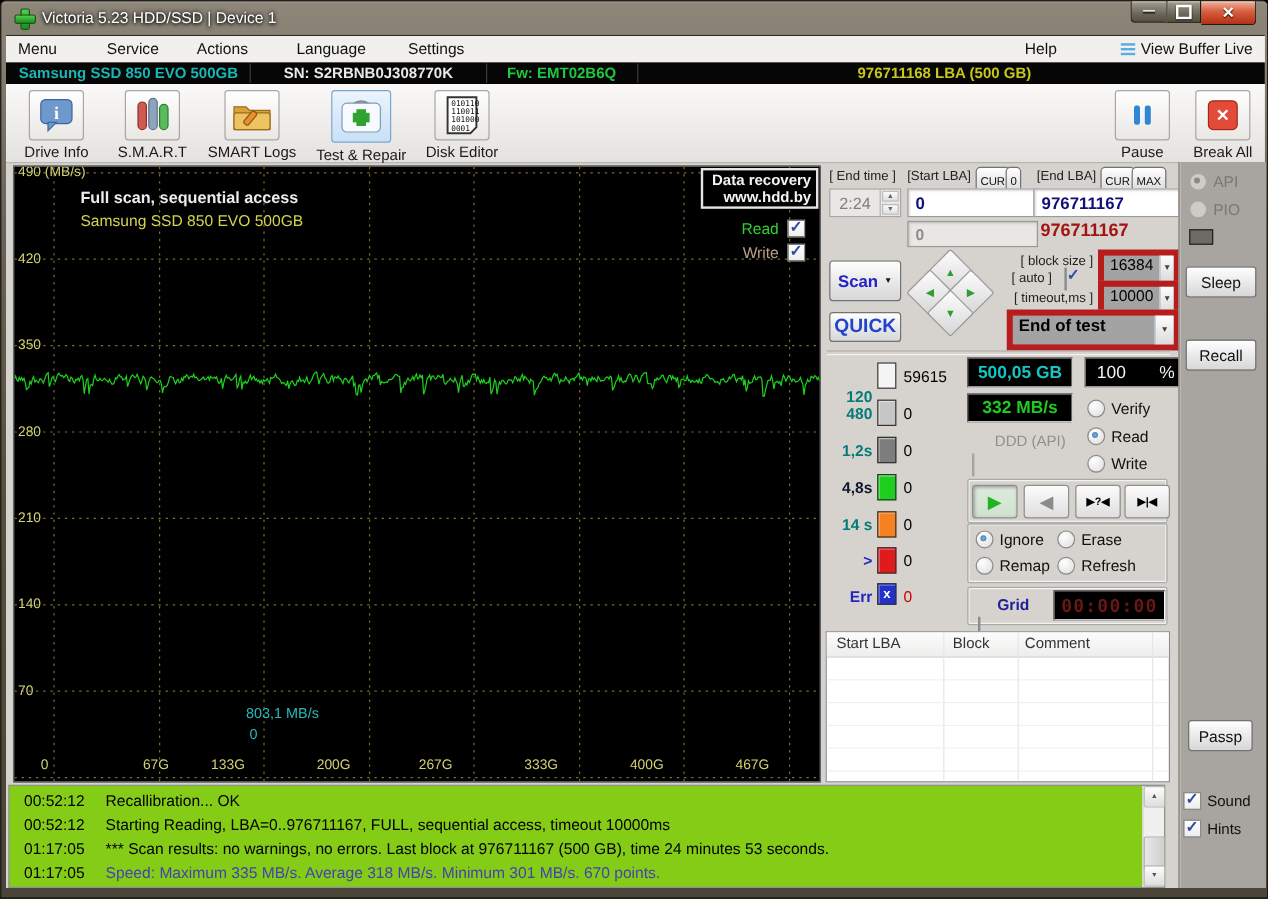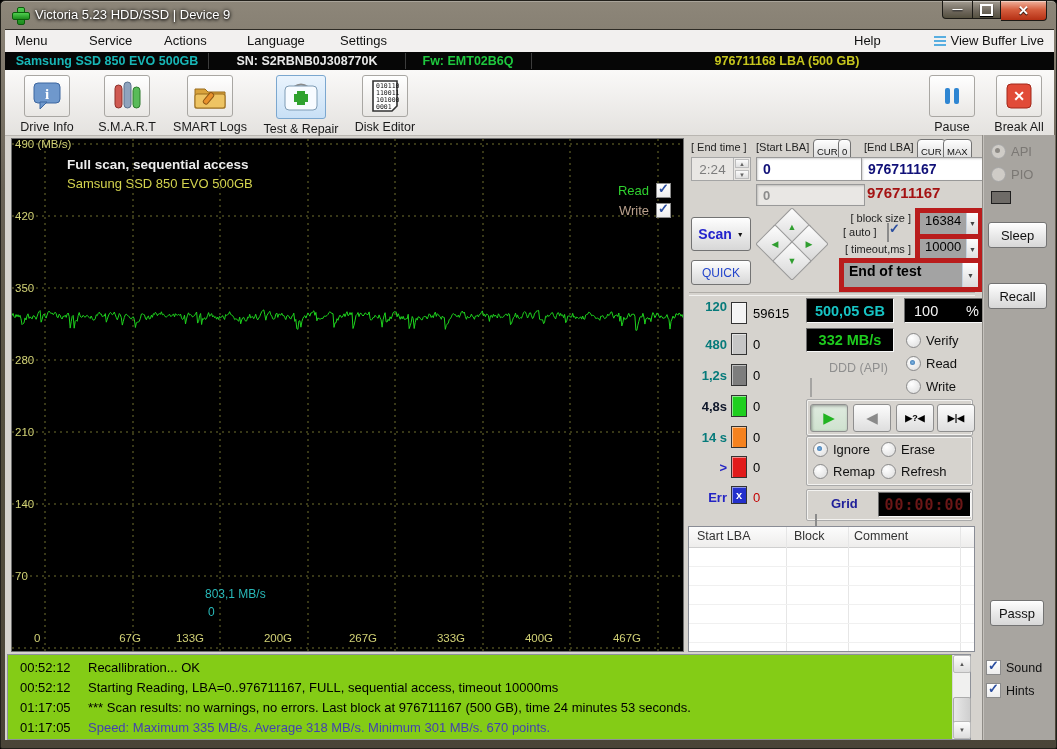--- a/index.html
+++ b/index.html
@@ -118,21 +118,21 @@
 </style>
 </head>
 <body>
 
 <div class="window">
   <div class="titlebar">
     <span class="app-icon">
         <span class="v"></span>
         <span class="h"></span>
       </span>
-    <span class="title-text">Victoria 5.23 HDD/SSD | Device 9</span>
+    <span class="title-text">Victoria 5.23 HDD/SSD | Device 1</span>
     <div class="winbtns">
       <div class="wb wb-min">
           <span class="g">—</span>
         </div>
       <div class="wb wb-max">
           <span class="g"></span>
         </div>
       <div class="wb wb-close">
           <span class="g" style="font-size:13px">✕</span>
         </div>
@@ -254,20 +254,24 @@
           <line x1="208" y1="0" x2="208" y2="512" stroke="#70702f" stroke-width="1" stroke-dasharray="2,4"></line>
           <line x1="296" y1="0" x2="296" y2="512" stroke="#70702f" stroke-width="1" stroke-dasharray="2,4"></line>
           <line x1="383" y1="0" x2="383" y2="512" stroke="#70702f" stroke-width="1" stroke-dasharray="2,4"></line>
           <line x1="471" y1="0" x2="471" y2="512" stroke="#70702f" stroke-width="1" stroke-dasharray="2,4"></line>
           <line x1="558" y1="0" x2="558" y2="512" stroke="#70702f" stroke-width="1" stroke-dasharray="2,4"></line>
           <line x1="646" y1="0" x2="646" y2="512" stroke="#70702f" stroke-width="1" stroke-dasharray="2,4"></line>
           <polyline points="0.0,176.7 1.0,174.4 2.0,177.6 3.0,178.7 4.0,175.5 5.0,177.7 6.0,175.7 7.0,178.1 8.0,176.3 9.0,179.7 10.0,185.6 11.0,184.6 12.0,183.9 13.0,178.9 14.0,181.0 15.0,176.9 16.0,174.8 17.1,179.4 18.1,177.8 19.1,179.0 20.1,179.9 21.1,176.9 22.1,176.8 23.1,178.2 24.1,180.3 25.1,177.5 26.1,174.4 27.1,172.6 28.1,171.6 29.1,183.2 30.1,180.4 31.1,176.2 32.1,175.0 33.1,177.3 34.1,179.1 35.1,176.0 36.1,173.1 37.1,172.1 38.1,173.7 39.1,174.4 40.1,174.0 41.1,175.6 42.1,174.8 43.1,173.2 44.1,174.5 45.1,178.1 46.1,178.7 47.1,175.2 48.1,176.1 49.1,178.8 50.1,180.0 51.2,177.2 52.2,177.6 53.2,176.2 54.2,178.4 55.2,175.1 56.2,174.0 57.2,177.6 58.2,189.1 59.2,182.7 60.2,177.4 61.2,176.4 62.2,189.2 63.2,182.3 64.2,181.3 65.2,182.3 66.2,176.6 67.2,173.5 68.2,177.1 69.2,178.3 70.2,178.0 71.2,176.3 72.2,177.6 73.2,178.3 74.2,176.9 75.2,176.3 76.2,177.6 77.2,178.4 78.2,179.5 79.2,177.0 80.2,179.3 81.2,181.1 82.2,181.1 83.2,179.9 84.3,175.8 85.3,176.6 86.3,174.3 87.3,173.2 88.3,175.1 89.3,175.1 90.3,177.7 91.3,177.0 92.3,177.0 93.3,174.6 94.3,183.2 95.3,180.2 96.3,177.0 97.3,174.8 98.3,173.5 99.3,174.3 100.3,175.8 101.3,175.1 102.3,173.0 103.3,175.8 104.3,178.5 105.3,180.8 106.3,178.0 107.3,174.5 108.3,175.8 109.3,178.5 110.3,186.1 111.3,182.3 112.3,178.4 113.3,175.8 114.3,175.2 115.3,176.3 116.3,176.8 117.3,177.9 118.4,179.6 119.4,179.9 120.4,178.2 121.4,177.9 122.4,180.6 123.4,188.5 124.4,183.7 125.4,183.2 126.4,183.2 127.4,182.0 128.4,179.3 129.4,175.1 130.4,174.8 131.4,175.4 132.4,175.8 133.4,179.0 134.4,180.8 135.4,177.9 136.4,177.0 137.4,180.0 138.4,179.6 139.4,176.2 140.4,178.3 141.4,174.7 142.4,175.5 143.4,173.3 144.4,174.4 145.4,176.7 146.4,175.1 147.4,174.6 148.4,175.3 149.4,172.8 150.4,175.8 151.5,175.2 152.5,176.6 153.5,177.9 154.5,177.9 155.5,177.2 156.5,176.2 157.5,175.2 158.5,177.3 159.5,177.2 160.5,176.1 161.5,174.9 162.5,177.8 163.5,174.7 164.5,175.8 165.5,176.3 166.5,175.3 167.5,176.4 168.5,175.1 169.5,178.8 170.5,180.5 171.5,179.6 172.5,176.2 173.5,184.9 174.5,179.9 175.5,176.2 176.5,173.8 177.5,176.1 178.5,175.6 179.5,176.3 180.5,178.0 181.5,177.3 182.5,176.5 183.5,174.8 184.6,173.0 185.6,184.1 186.6,182.5 187.6,176.7 188.6,174.5 189.6,185.5 190.6,179.6 191.6,180.3 192.6,178.7 193.6,180.5 194.6,179.3 195.6,176.3 196.6,173.6 197.6,177.3 198.6,175.9 199.6,174.6 200.6,177.9 201.6,176.7 202.6,178.7 203.6,177.7 204.6,180.2 205.6,178.1 206.6,180.5 207.6,177.4 208.6,178.7 209.6,178.1 210.6,176.6 211.6,178.7 212.6,180.5 213.6,175.6 214.6,176.3 215.6,175.7 216.6,175.1 217.6,172.7 218.7,175.5 219.7,176.0 220.7,176.7 221.7,178.3 222.7,180.6 223.7,179.8 224.7,180.0 225.7,181.5 226.7,182.2 227.7,178.1 228.7,184.8 229.7,180.9 230.7,178.9 231.7,178.3 232.7,180.7 233.7,182.2 234.7,181.8 235.7,178.1 236.7,178.9 237.7,175.3 238.7,178.9 239.7,178.0 240.7,177.6 241.7,179.7 242.7,177.8 243.7,175.2 244.7,179.1 245.7,180.9 246.7,179.1 247.7,177.7 248.7,175.0 249.7,172.7 250.7,171.5 251.8,170.9 252.8,175.7 253.8,181.2 254.8,176.8 255.8,175.0 256.8,173.6 257.8,172.3 258.8,175.9 259.8,177.1 260.8,179.9 261.8,180.2 262.8,179.5 263.8,175.2 264.8,174.0 265.8,178.4 266.8,175.2 267.8,175.3 268.8,176.2 269.8,174.2 270.8,176.6 271.8,176.5 272.8,178.7 273.8,180.6 274.8,177.0 275.8,176.3 276.8,177.2 277.8,179.1 278.8,180.1 279.8,177.3 280.8,176.7 281.8,174.2 282.8,182.4 283.8,180.4 284.8,189.7 285.9,190.3 286.9,182.1 287.9,181.7 288.9,188.2 289.9,182.5 290.9,179.4 291.9,177.6 292.9,176.7 293.9,179.1 294.9,176.5 295.9,173.9 296.9,175.6 297.9,177.2 298.9,173.9 299.9,173.9 300.9,172.6 301.9,171.8 302.9,176.3 303.9,173.4 304.9,181.8 305.9,178.9 306.9,179.6 307.9,180.1 308.9,179.9 309.9,179.2 310.9,179.5 311.9,177.4 312.9,177.1 313.9,177.3 314.9,176.6 315.9,175.6 316.9,173.6 317.9,172.8 319.0,173.7 320.0,174.5 321.0,174.7 322.0,188.4 323.0,183.9 324.0,183.8 325.0,179.7 326.0,181.3 327.0,178.0 328.0,176.1 329.0,177.8 330.0,178.4 331.0,176.9 332.0,174.8 333.0,177.6 334.0,174.8 335.0,172.7 336.0,176.7 337.0,176.0 338.0,173.5 339.0,175.8 340.0,173.6 341.0,189.5 342.0,186.4 343.0,181.9 344.0,176.5 345.0,175.5 346.0,173.5 347.0,177.6 348.0,174.5 349.0,174.2 350.0,175.8 351.0,177.0 352.0,176.0 353.1,173.9 354.1,174.6 355.1,175.5 356.1,175.6 357.1,172.9 358.1,179.6 359.1,181.3 360.1,180.3 361.1,178.5 362.1,178.5 363.1,176.3 364.1,177.5 365.1,178.5 366.1,179.3 367.1,175.9 368.1,178.8 369.1,180.8 370.1,188.2 371.1,180.6 372.1,176.7 373.1,173.7 374.1,182.8 375.1,183.0 376.1,180.3 377.1,181.8 378.1,177.8 379.1,179.8 380.1,177.2 381.1,173.9 382.1,172.7 383.1,173.2 384.1,172.7 385.1,177.8 386.2,174.7 387.2,177.4 388.2,180.3 389.2,177.6 390.2,179.9 391.2,177.3 392.2,180.2 393.2,180.4 394.2,179.6 395.2,179.8 396.2,175.3 397.2,189.6 398.2,186.8 399.2,183.4 400.2,177.5 401.2,179.4 402.2,189.5 403.2,183.5 404.2,179.4 405.2,181.1 406.2,177.9 407.2,177.9 408.2,179.2 409.2,180.7 410.2,180.9 411.2,178.3 412.2,177.3 413.2,177.7 414.2,177.7 415.2,180.0 416.2,177.6 417.2,174.8 418.2,175.8 419.2,178.5 420.3,176.7 421.3,178.7 422.3,175.1 423.3,173.1 424.3,177.4 425.3,174.7 426.3,175.7 427.3,177.2 428.3,177.9 429.3,180.3 430.3,177.1 431.3,178.3 432.3,178.5 433.3,190.3 434.3,186.4 435.3,185.1 436.3,184.0 437.3,180.4 438.3,179.8 439.3,177.9 440.3,175.6 441.3,174.5 442.3,175.7 443.3,175.5 444.3,177.4 445.3,177.7 446.3,176.1 447.3,178.4 448.3,175.8 449.3,173.1 450.3,172.1 451.3,174.2 452.3,173.0 453.4,177.6 454.4,180.3 455.4,177.3 456.4,178.7 457.4,178.6 458.4,177.9 459.4,175.1 460.4,177.4 461.4,178.0 462.4,180.3 463.4,177.1 464.4,177.0 465.4,176.1 466.4,177.9 467.4,175.5 468.4,175.2 469.4,173.3 470.4,171.9 471.4,176.8 472.4,175.3 473.4,177.7 474.4,175.1 475.4,175.4 476.4,176.6 477.4,182.4 478.4,176.9 479.4,176.4 480.4,178.5 481.4,175.3 482.4,177.3 483.4,176.0 484.4,177.6 485.4,179.0 486.4,174.8 487.5,176.4 488.5,178.7 489.5,178.1 490.5,178.4 491.5,177.8 492.5,176.3 493.5,175.3 494.5,175.2 495.5,177.0 496.5,174.5 497.5,175.3 498.5,185.7 499.5,184.5 500.5,181.2 501.5,178.4 502.5,177.5 503.5,174.1 504.5,178.5 505.5,175.9 506.5,179.0 507.5,179.7 508.5,178.6 509.5,179.2 510.5,176.6 511.5,173.7 512.5,172.7 513.5,173.2 514.5,175.7 515.5,179.0 516.5,177.2 517.5,174.0 518.5,173.8 519.5,176.8 520.6,179.6 521.6,178.2 522.6,174.3 523.6,173.8 524.6,171.9 525.6,171.8 526.6,171.4 527.6,180.3 528.6,180.7 529.6,180.8 530.6,180.8 531.6,184.7 532.6,183.1 533.6,177.2 534.6,178.1 535.6,175.9 536.6,177.4 537.6,176.6 538.6,175.4 539.6,173.8 540.6,173.7 541.6,176.7 542.6,178.5 543.6,179.9 544.6,176.4 545.6,173.9 546.6,173.8 547.6,177.1 548.6,174.4 549.6,176.6 550.6,175.9 551.6,178.7 552.6,175.4 553.7,183.7 554.7,182.2 555.7,177.2 556.7,177.0 557.7,176.9 558.7,178.4 559.7,177.8 560.7,174.3 561.7,178.2 562.7,177.5 563.7,179.7 564.7,178.0 565.7,178.6 566.7,179.6 567.7,178.9 568.7,177.8 569.7,180.1 570.7,177.0 571.7,180.0 572.7,180.3 573.7,176.0 574.7,175.5 575.7,175.2 576.7,173.2 577.7,173.5 578.7,174.9 579.7,176.8 580.7,176.3 581.7,176.6 582.7,177.5 583.7,179.5 584.7,179.3 585.7,179.1 586.7,179.7 587.8,181.3 588.8,177.2 589.8,177.3 590.8,176.6 591.8,178.7 592.8,179.6 593.8,179.0 594.8,177.5 595.8,175.1 596.8,176.6 597.8,175.4 598.8,173.2 599.8,172.9 600.8,176.7 601.8,179.2 602.8,176.7 603.8,176.4 604.8,175.9 605.8,177.5 606.8,174.0 607.8,182.3 608.8,177.1 609.8,187.0 610.8,183.8 611.8,178.3 612.8,180.5 613.8,179.9 614.8,179.6 615.8,176.4 616.8,174.3 617.8,177.5 618.8,177.2 619.8,175.2 620.9,175.3 621.9,175.1 622.9,177.2 623.9,191.3 624.9,191.2 625.9,186.1 626.9,182.2 627.9,178.2 628.9,177.7 629.9,178.1 630.9,174.3 631.9,178.1 632.9,185.1 633.9,179.9 634.9,179.2 635.9,178.7 636.9,180.3 637.9,179.1 638.9,182.6 639.9,176.9 640.9,173.6 641.9,175.6 642.9,178.7 643.9,176.7 644.9,174.1 645.9,174.6 646.9,177.0 647.9,178.8 648.9,176.8 649.9,177.6 650.9,179.3 651.9,179.1 652.9,178.7 653.9,177.8 655.0,175.6 656.0,179.1 657.0,180.7 658.0,190.1 659.0,182.5 660.0,180.1 661.0,177.1 662.0,179.1 663.0,178.5 664.0,174.7 665.0,175.2 666.0,176.2 667.0,174.0 668.0,174.8 669.0,177.2 670.0,175.5 671.0,178.7" fill="none" stroke="#1ed31e" stroke-width="1"></polyline>
         </svg>
       <div class="gtitle">Full scan, sequential access</div>
       <div class="gsub">Samsung SSD 850 EVO 500GB</div>
+      <div class="wmark">
+        <div>Data recovery</div>
+        <div>www.hdd.by</div>
+      </div>
       <div class="glegend" style="top:44px">
         <span style="color:#2fd12f">Read</span>
         <span class="cb ck"></span>
       </div>
       <div class="glegend" style="top:64px">
         <span style="color:#b9a08c">Write</span>
         <span class="cb ck"></span>
       </div>
       <div class="gcursor" style="left:193px;top:448px">803,1 MB/s</div>
       <div class="gcursor" style="left:196px;top:466px">0</div>
@@ -338,32 +342,32 @@
     </div>
     <span class="a label" style="left:838px;top:196px">[ auto ]</span>
     <span class="a cb ck" style="left:882px;top:194px"></span>
     <span class="a label" style="left:832px;top:213px;width:74px;text-align:right">[ timeout,ms ]</span>
     <div class="a combo" style="left:910px;top:204px;width:58px;height:21px">
       <span class="val">10000</span>
         <span class="arr">▼</span>
     </div>
 
     <div class="a btn" style="left:686px;top:230px;width:58px;height:23px">
-      <span style="color:#2244cc;font-weight:normal;font-size:12px">QUICK</span>
+      <span style="color:#2244cc;font-weight:bold;font-size:16px">QUICK</span>
     </div>
     <div class="a combo" style="left:834px;top:228px;width:134px;height:24px">
       <span class="val" style="font-weight:bold;font-size:14px">End of test</span>
         <span class="arr">▼</span>
     </div>
 
     <div class="a" style="left:684px;top:262px;width:286px;height:2px;border-top:1px solid #b0ada8;border-bottom:1px solid #f2f1ef"></div>
 
     
     <div>
-      <span class="a cnt-lbl" style="left: 684px; top: 269px; color: rgb(6, 122, 122); text-align: right;">120</span>
+      <span class="a cnt-lbl" style="left: 684px; top: 293px; color: rgb(6, 122, 122); text-align: right;">120</span>
       <span class="a cnt-box" style="left: 726px; top: 272px; background: rgb(244, 244, 244);"></span>
       <span class="a cnt-val" style="left: 748px; top: 276px; color: rgb(0, 0, 0);">59615</span>
 
       <span class="a cnt-lbl" style="left: 684px; top: 307px; color: rgb(6, 122, 122);">480</span>
       <span class="a cnt-box" style="left: 726px; top: 303px; background: rgb(198, 198, 198);"></span>
       <span class="a cnt-val" style="left: 748px; top: 307px; color: rgb(0, 0, 0);">0</span>
 
       <span class="a cnt-lbl" style="left: 684px; top: 338px; color: rgb(6, 122, 122);">1,2s</span>
       <span class="a cnt-box" style="left: 726px; top: 334px; background: rgb(125, 125, 125);"></span>
       <span class="a cnt-val" style="left: 748px; top: 338px; color: rgb(0, 0, 0);">0</span>

